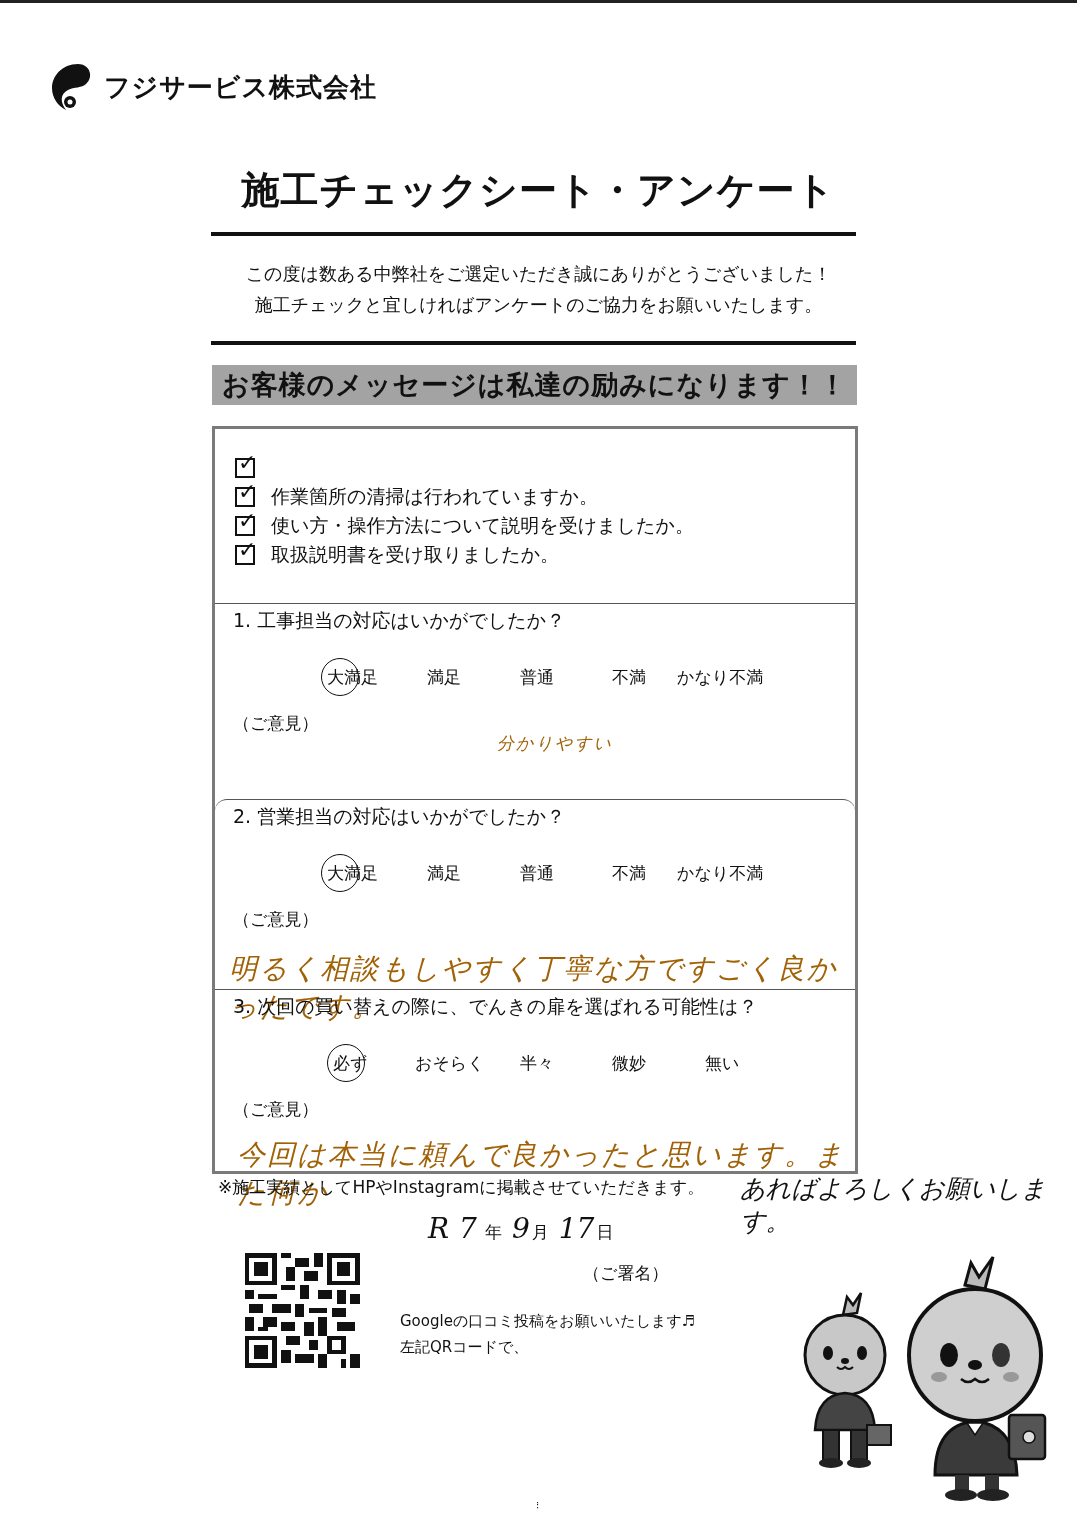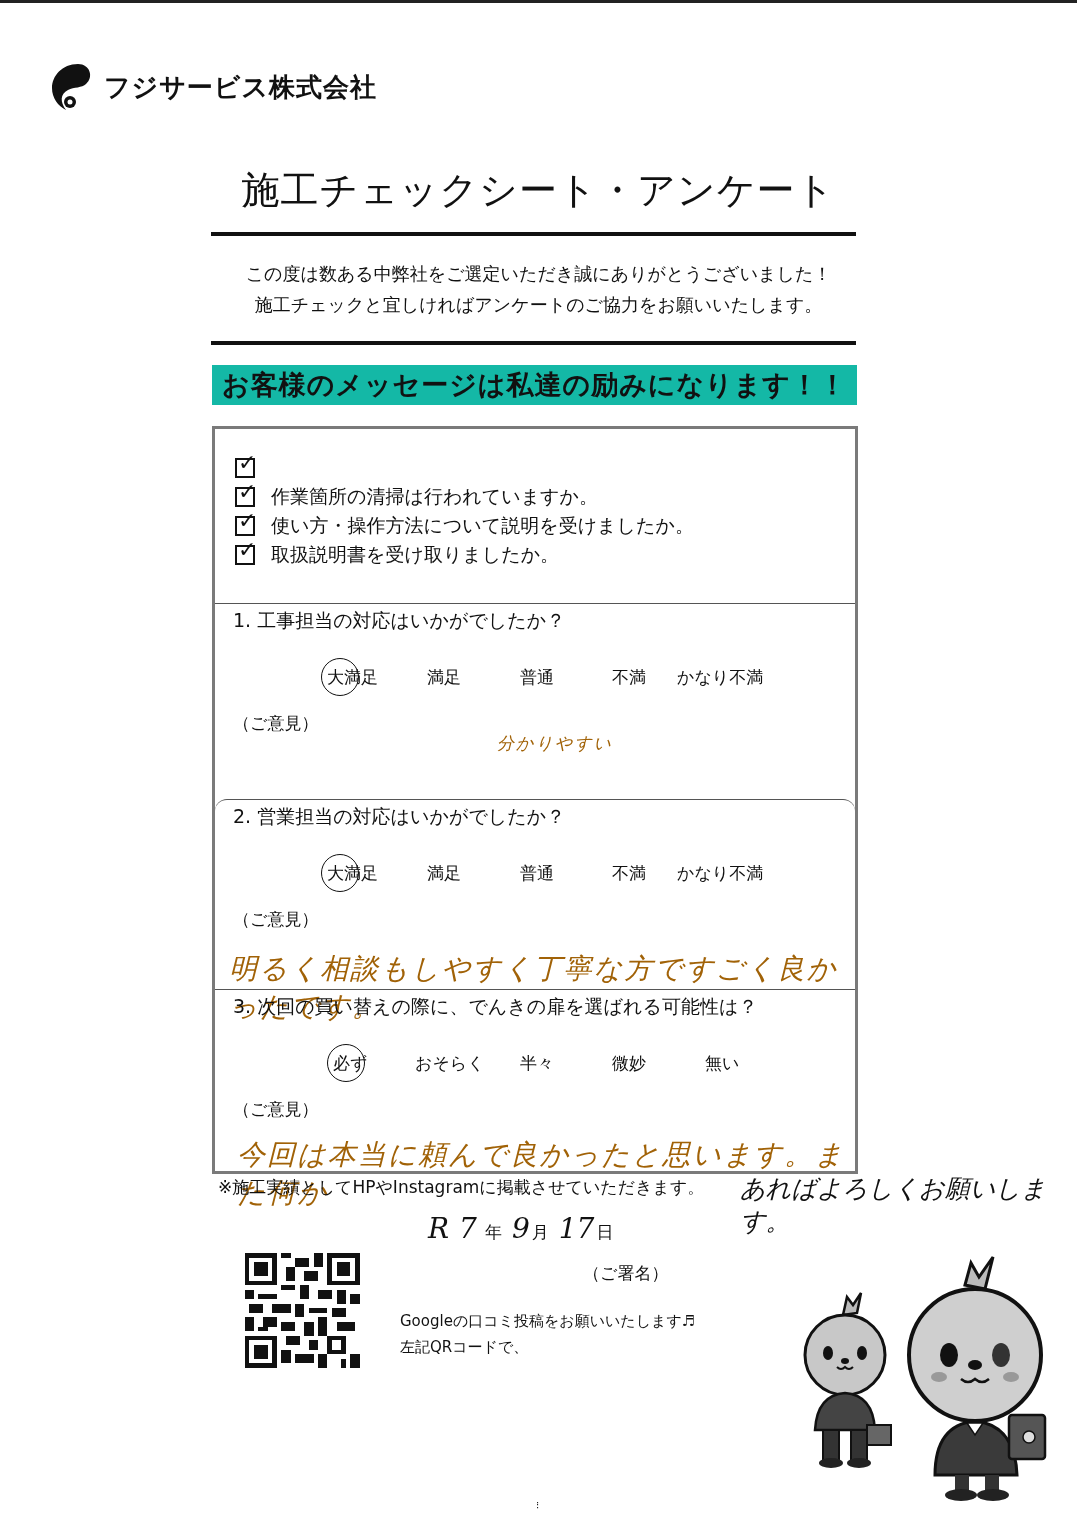--- a/index.html
+++ b/index.html
@@ -5,26 +5,26 @@
     html, body { margin: 0; padding: 0; background: #ffffff; }
     body {
       width: 1077px; height: 1518px; position: relative; overflow: hidden;
       font-family: "DejaVu Sans", "Liberation Sans", sans-serif; color: #111;
     }
     .topline { position: absolute; left: 0; top: 0; width: 1077px; height: 3px; background: #222; }
     .logo { position: absolute; left: 48px; top: 62px; display: flex; align-items: center; text-align: center; }
     .logo-mark { width: 50px; height: 50px; }
     .logo-text { font-size: 26px; font-weight: bold; margin-left: 6px; letter-spacing: 1px; }
     .title { position: absolute; left: 0; width: 1077px; top: 165px; text-align: center;
-      font-size: 38px; font-weight: normal; letter-spacing: 1px; }
+      font-size: 38px; font-weight: bold; letter-spacing: 1px; }
     .hr { position: absolute; left: 211px; width: 645px; height: 4px; background: #111; }
     .intro { position: absolute; left: 0; width: 1077px; top: 258px; text-align: center;
       font-size: 18px; line-height: 31px; }
     .banner { position: absolute; left: 212px; top: 365px; width: 645px; height: 40px;
-      background: #14b8a6; font-size: 27px; font-weight: bold; text-align: center; line-height: 40px;
+      background: #a3a3a3; font-size: 27px; font-weight: bold; text-align: center; line-height: 40px;
       letter-spacing: 1px; }
     .box { position: absolute; left: 212px; top: 426px; width: 640px; height: 742px;
       border: 3px solid #7a7a7a; }
     .checks { position: absolute; left: 20px; top: 24px; }
     .check-row { display: flex; align-items: center; font-size: 19px; height: 29px; }
     .cb { width: 16px; height: 16px; border: 2px solid #111; margin-right: 16px; position: relative; }
     .cb-mark { position: absolute; left: 1px; top: -10px; font-size: 22px; font-family: "DejaVu Sans", sans-serif; }
     .section { position: absolute; left: 0; width: 640px; border-top: 1.5px solid #555; }
     .q { position: absolute; left: 18px; top: 4px; font-size: 19px; }
     .opts { position: absolute; top: 62px; left: 0; width: 640px; height: 24px; font-size: 17px; }

